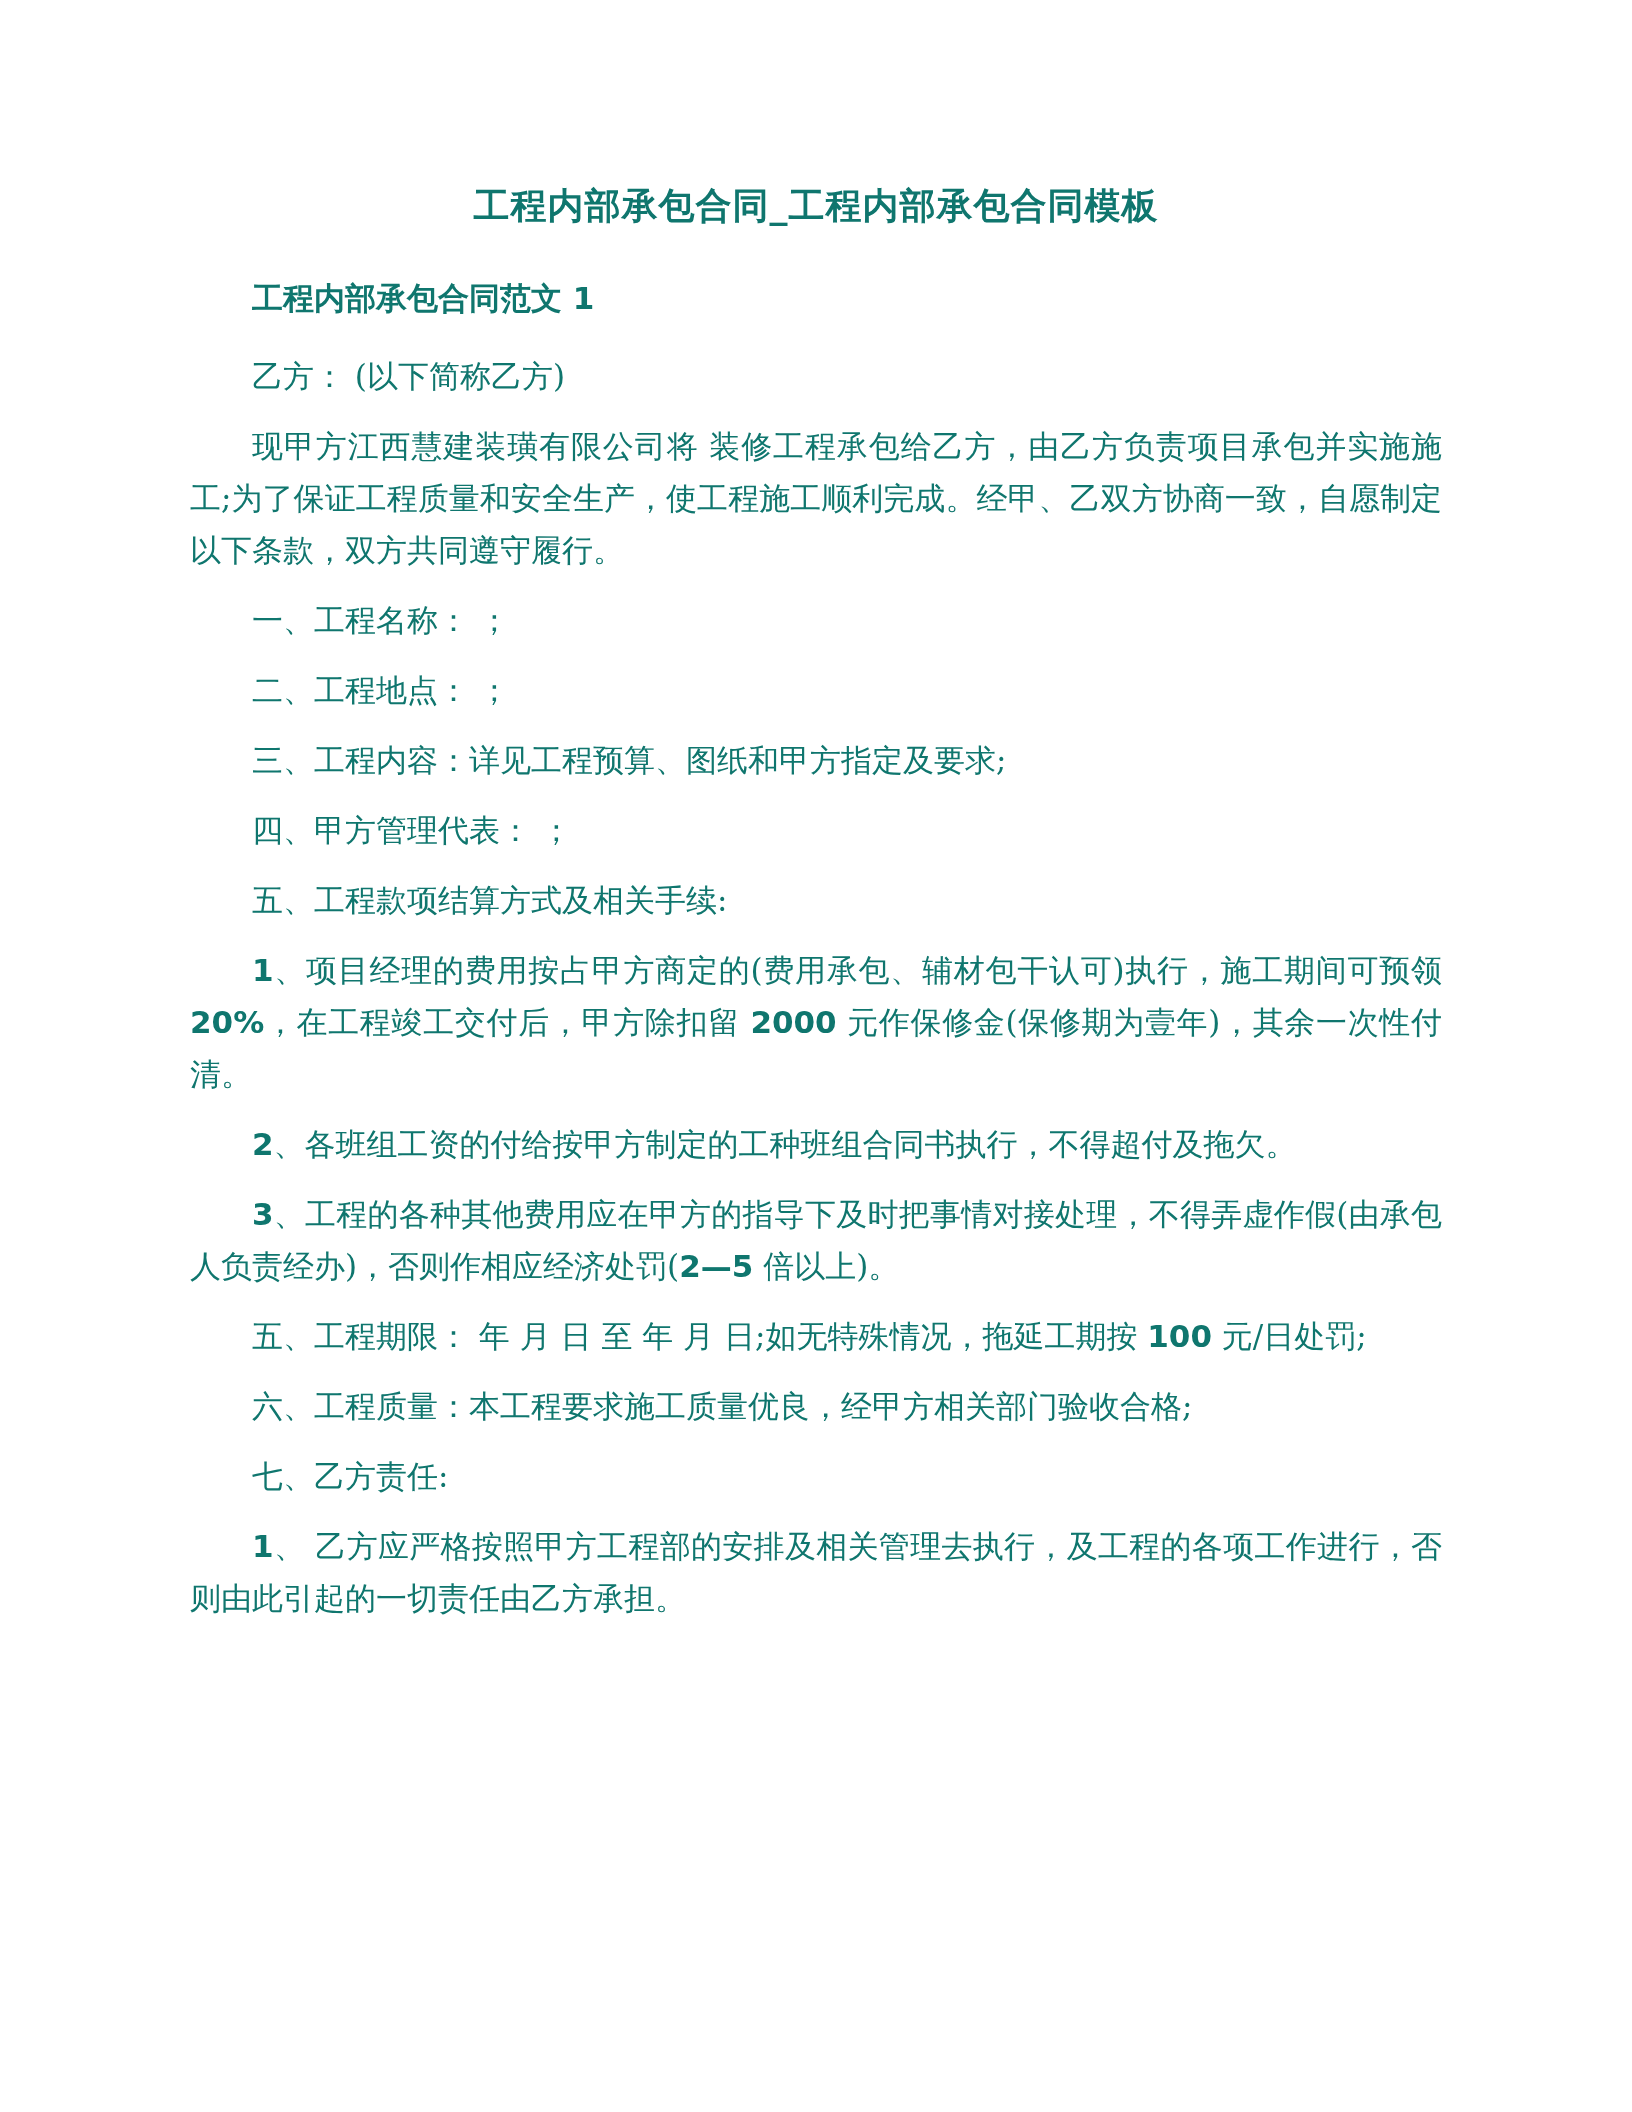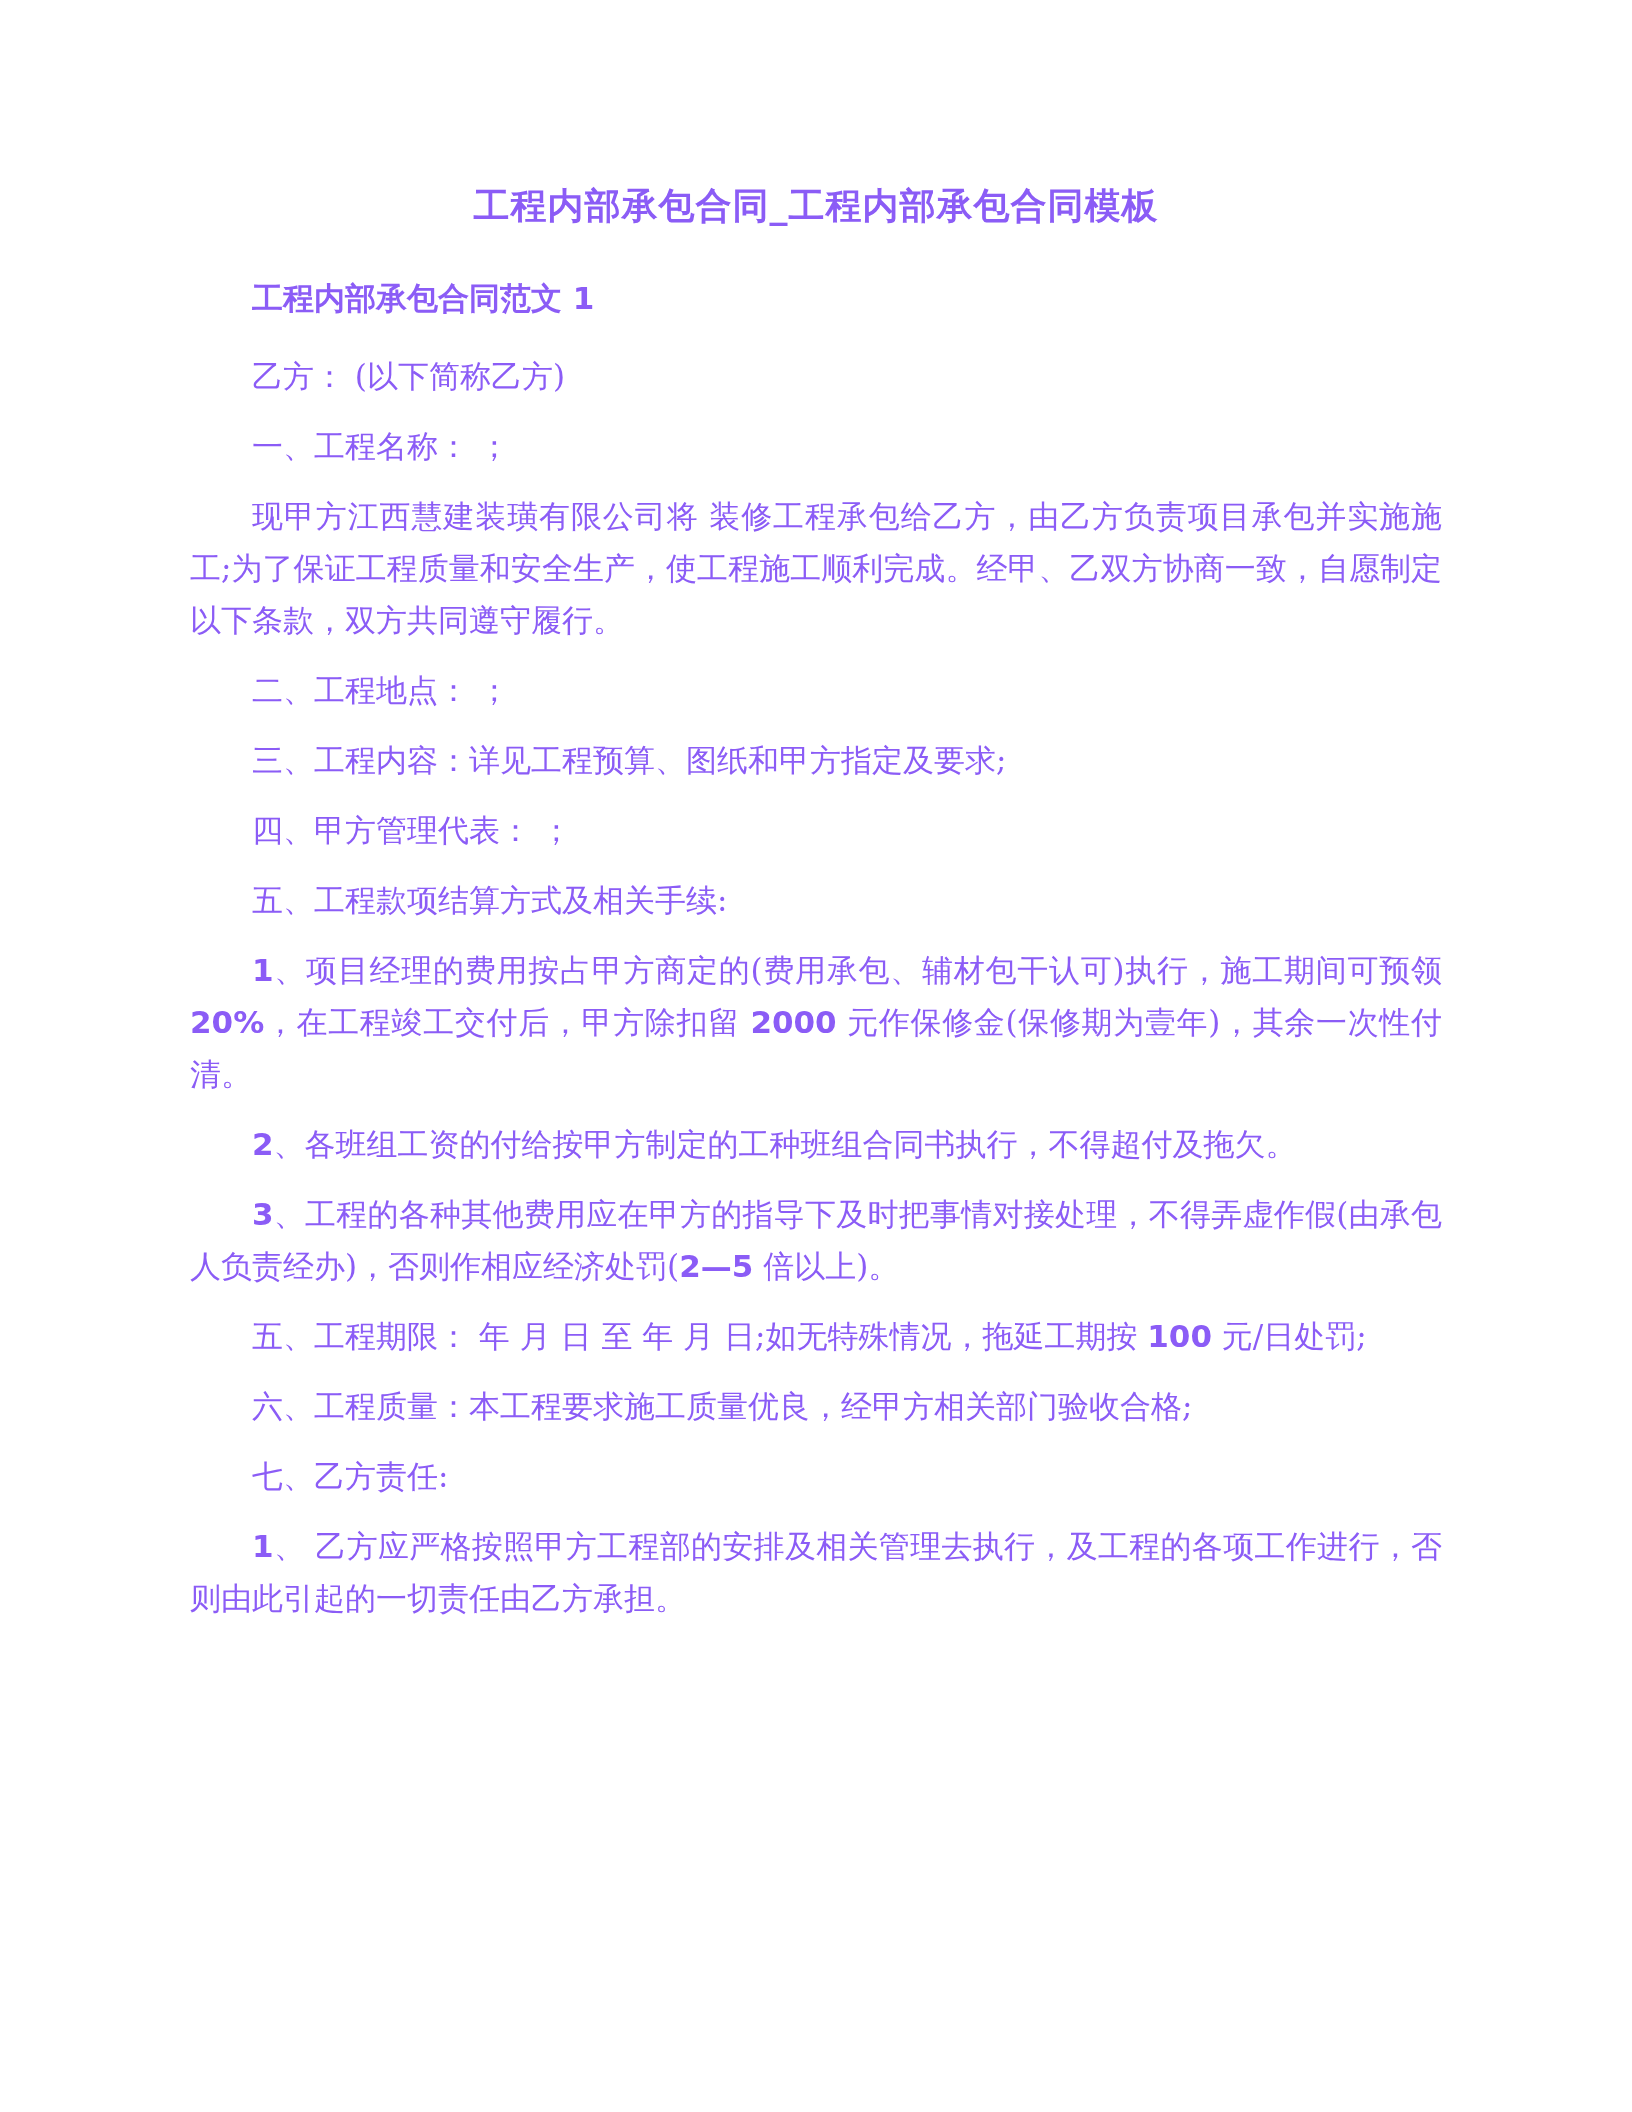--- a/index.html
+++ b/index.html
@@ -7,21 +7,21 @@
     padding: 0;
     background: #ffffff;
   }
   .page {
     position: relative;
     width: 1632px;
     height: 2112px;
     box-sizing: border-box;
     padding: 183px 190px 0 190px;
     background: #ffffff;
-    color: #8b5cf6;
+    color: #0f766e;
     font-family: "DejaVu Serif", "Liberation Serif", serif;
     font-size: 31px;
     overflow: hidden;
   }
   .title {
     font-family: "DejaVu Sans", "Liberation Sans", sans-serif;
     font-weight: bold;
     font-size: 36px;
     text-align: center;
     margin: 0 0 42px 0;
@@ -50,23 +50,23 @@
 
 <div class="page">
   <h1 class="title">工程内部承包合同_工程内部承包合同模板</h1>
 
 
   <p class="indent heading"><span>工程内部承包合同范文 </span><span class="num">1</span></p>
 
 
   <p class="indent"><span>乙方：  (以下简称乙方)</span></p>
 
+  <p class="indent"><span>现甲方江西慧建装璜有限公司将 装修工程承包给乙方，由乙方负责项目承包并实施施工;为了保证工程质量和安全生产，使工程施工顺利完成。经甲、乙双方协商一致，自愿制定以下条款，双方共同遵守履行。</span></p>
+
   <p class="indent"><span>一、工程名称： ；</span></p>
-
-  <p class="indent"><span>现甲方江西慧建装璜有限公司将 装修工程承包给乙方，由乙方负责项目承包并实施施工;为了保证工程质量和安全生产，使工程施工顺利完成。经甲、乙双方协商一致，自愿制定以下条款，双方共同遵守履行。</span></p>
 
   <p class="indent"><span>二、工程地点： ；</span></p>
 
   <p class="indent"><span>三、工程内容：详见工程预算、图纸和甲方指定及要求;</span></p>
 
   <p class="indent"><span>四、甲方管理代表： ；</span></p>
 
   <p class="indent"><span>五、工程款项结算方式及相关手续:</span></p>
 
   <p class="indent"><span class="num">1</span><span>、项目经理的费用按占甲方商定的(费用承包、辅材包干认可)执行，施工期间可预领 </span><span class="num">20%</span><span>，在工程竣工交付后，甲方除扣留 </span><span class="num">2000</span><span> 元作保修金(保修期为壹年)，其余一次性付清。</span></p>

